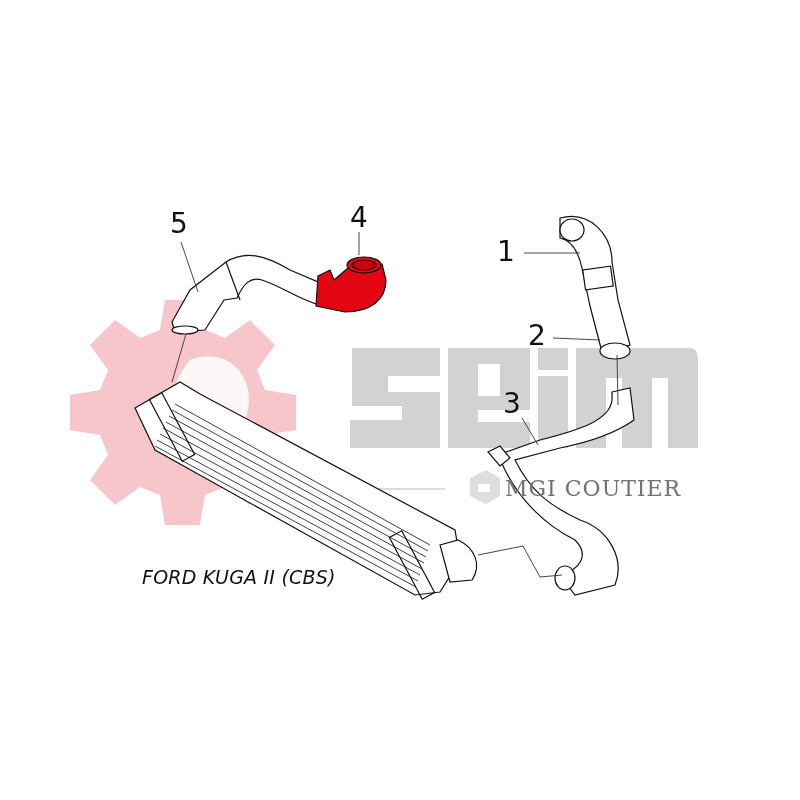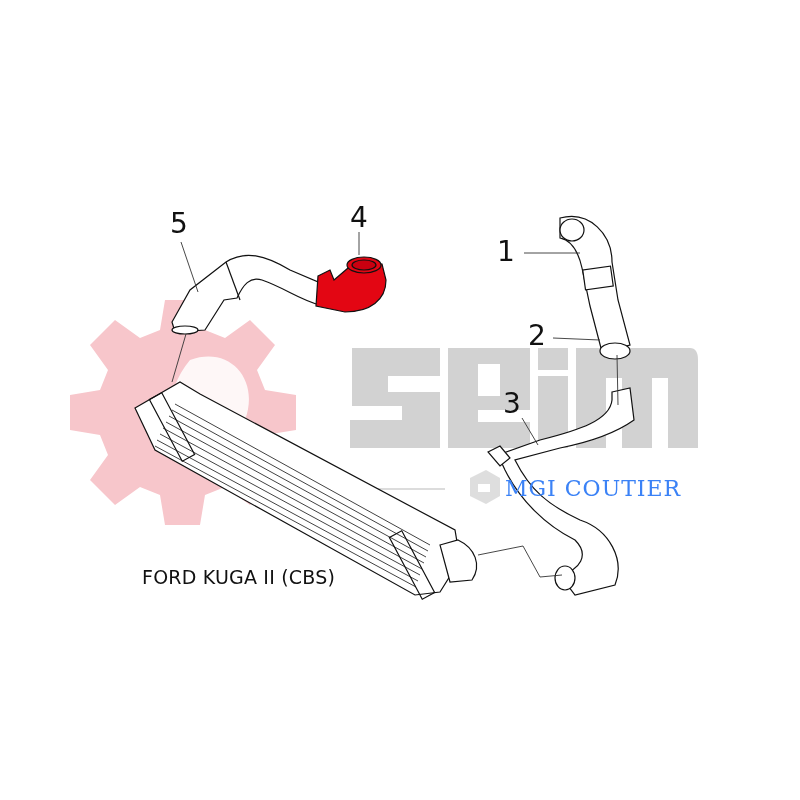--- a/index.html
+++ b/index.html
@@ -1,20 +1,20 @@
 <!DOCTYPE html>
 <html><head>
 <meta charset="utf-8">
 <style>
   html, body { margin: 0; padding: 0; background: #ffffff; }
   body { width: 800px; height: 800px; position: relative; overflow: hidden; font-family: "DejaVu Sans", sans-serif; }
   #canvas { position: absolute; left: 0; top: 0; width: 800px; height: 800px; }
   .callout { position: absolute; font-family: "DejaVu Sans", sans-serif; font-size: 28px; color: #111; line-height: 1; }
-  .caption { position: absolute; left: 142px; top: 566px; font-family: "DejaVu Sans", sans-serif; font-size: 19px; color: #111; letter-spacing: 0.2px; }
-  .wm-text { position: absolute; left: 505px; top: 476px; font-family: "DejaVu Serif", serif; font-size: 22px; color: #3b82f6; letter-spacing: 1px; }
+  .caption { position: absolute; left: 142px; top: 566px; font-family: "DejaVu Sans", sans-serif; font-size: 19px; color: #111; letter-spacing: 0.2px; font-style: italic; }
+  .wm-text { position: absolute; left: 505px; top: 476px; font-family: "DejaVu Serif", serif; font-size: 22px; color: #737373; letter-spacing: 1px; }
 </style>
 </head>
 <body>
 
 <svg id="canvas" viewBox="0 0 800 800" xmlns="http://www.w3.org/2000/svg">
 
   <g fill="#f7c6cb">
     <path d="M165,300 L200,300 L205,330 L225,338 L250,320 L275,345 L257,370 L265,390 L296,395 L296,430 L265,435 L257,455 L275,480 L250,505 L225,487 L205,495 L200,525 L165,525 L160,495 L140,487 L115,505 L90,480 L108,455 L100,435 L70,430 L70,395 L100,390 L108,370 L90,345 L115,320 L140,338 L160,330 Z"></path>
     <path d="M190,360 C230,345 260,380 245,420 C235,445 225,470 235,490 C210,470 205,440 215,410 C200,420 190,440 195,470 C165,450 160,395 190,360 Z" fill="#ffffff" opacity="0.85"></path>
   </g>

